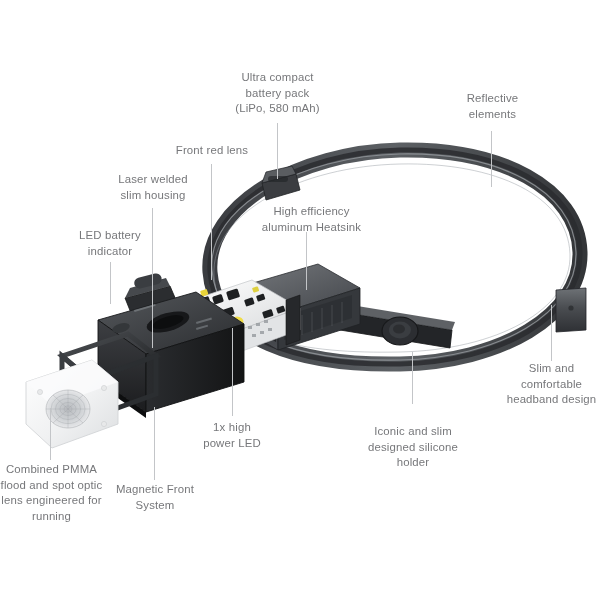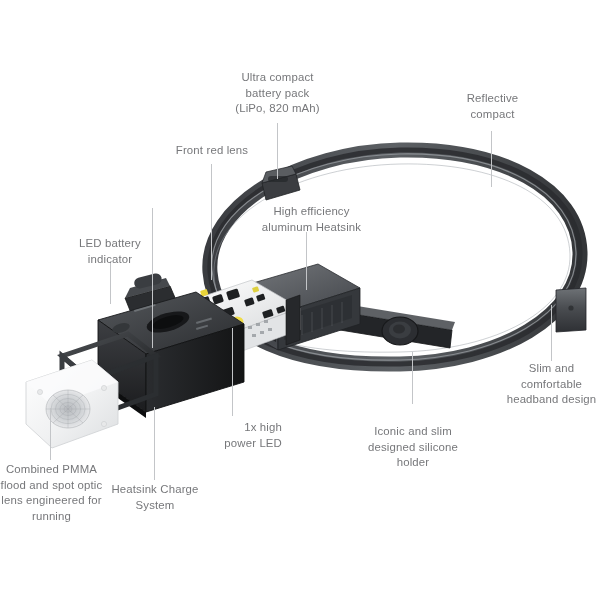--- a/index.html
+++ b/index.html
@@ -266,46 +266,48 @@
   <div class="leader v" style="left:306px; top:232px;  height:58px;"></div>
   <div class="leader v" style="left:110px; top:262px; height:42px;"></div>
   <div class="leader v" style="left:551px; top:305px;  height:56px;"></div>
   <div class="leader v" style="left:412px; top:352px;  height:52px;"></div>
   <div class="leader v" style="left:232px; top:328px;  height:88px;"></div>
   <div class="leader v" style="left:154px; top:407px;  height:73px;"></div>
   <div class="leader v" style="left:50px;  top:408px;  height:52px;"></div>
 
   <div class="callout c-center" style="left:205px; top:70px; width:145px;">Ultra compact
 battery pack
-(LiPo, 820 mAh)</div>
+(LiPo, 580 mAh)</div>
 
   <div class="callout c-center" style="left:445px; top:91px; width:95px;">Reflective
-compact</div>
+elements</div>
 
   <div class="callout c-center" style="left:162px; top:143px; width:100px;">Front red lens</div>
 
+  <div class="callout c-center" style="left:93px; top:172px; width:120px;">Laser welded
+slim housing</div>
 
   <div class="callout c-center" style="left:234px; top:204px; width:155px;">High efficiency
 aluminum Heatsink</div>
 
-  <div class="callout c-center" style="left:55px; top:228px; width:110px;margin-top:8px;">LED battery
+  <div class="callout c-center" style="left:55px; top:228px; width:110px;">LED battery
 indicator</div>
 
   <div class="callout c-center" style="left:490px; top:361px; width:123px;">Slim and
 comfortable
 headband design</div>
 
   <div class="callout c-center" style="left:344px; top:424px; width:138px;">Iconic and slim
 designed silicone
 holder</div>
 
-  <div class="callout c-center" style="left:182px; top:420px; width:100px;text-align:right;">1x high
+  <div class="callout c-center" style="left:182px; top:420px; width:100px;">1x high
 power LED</div>
 
-  <div class="callout c-center" style="left:91px; top:482px; width:128px;">Heatsink Charge
+  <div class="callout c-center" style="left:91px; top:482px; width:128px;">Magnetic Front
 System</div>
 
   <div class="callout c-center" style="left:-12px; top:462px; width:127px;">Combined PMMA
 flood and spot optic
 lens engineered for
 running</div>
 
 </div>
 
 </body></html>

